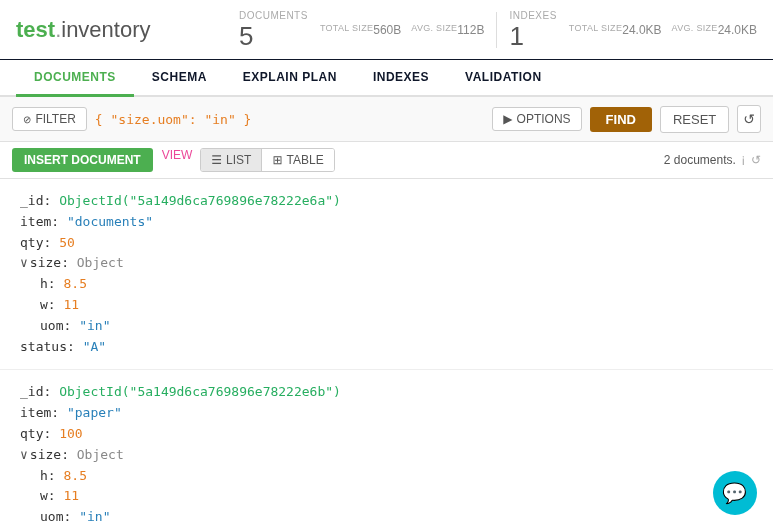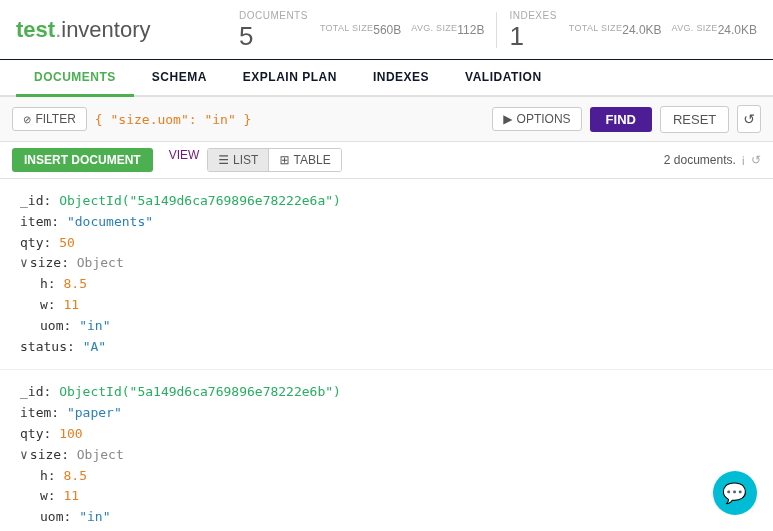--- a/index.html
+++ b/index.html
@@ -84,21 +84,21 @@
       padding: 4px 10px;
       border: 1px solid #ccc;
       border-radius: 3px;
       background: #fff;
       cursor: pointer;
       font-size: 12px;
       color: #555;
     }
     .find-btn {
       padding: 5px 16px;
-      background: #4c1d95;
+      background: #a16207;
       color: #fff;
       border: none;
       border-radius: 3px;
       cursor: pointer;
       font-size: 13px;
       font-weight: bold;
     }
     .reset-btn {
       padding: 5px 12px;
       background: #fff;
@@ -132,21 +132,21 @@
       padding: 5px 12px;
       background: #4caf50;
       color: #fff;
       border: none;
       border-radius: 3px;
       cursor: pointer;
       font-size: 12px;
       font-weight: bold;
       text-transform: uppercase;
     }
-    .view-label { font-size: 12px; color: #701a75; margin-left: 8px; }
+    .view-label { font-size: 12px; color: #ec4899; margin-left: 1px; }
     .view-toggle {
       display: flex;
       border: 1px solid #ccc;
       border-radius: 3px;
       overflow: hidden;
     }
     .view-opt {
       display: flex;
       align-items: center;
       gap: 4px;

